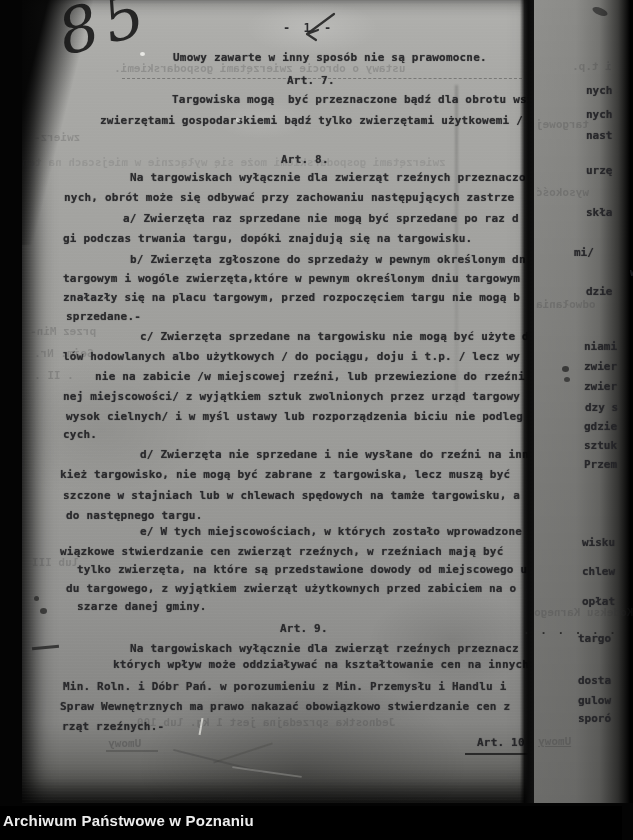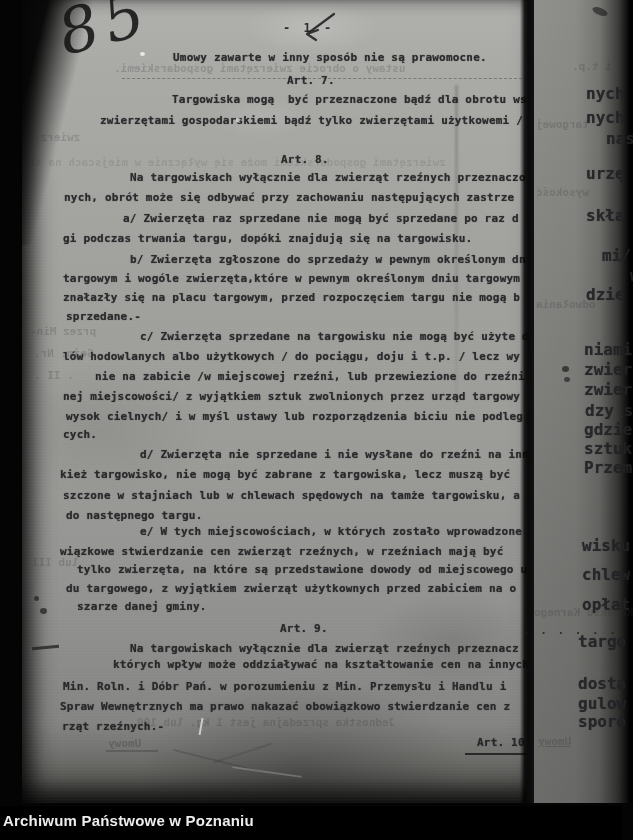--- a/index.html
+++ b/index.html
@@ -40,21 +40,21 @@
   .crease{position:absolute;left:433px;top:85px;width:3px;height:320px;filter:blur(1px);
       background:linear-gradient(180deg,rgba(0,0,0,.17),rgba(0,0,0,.03));}
   
   .gutter{position:absolute;left:520px;top:0;width:16px;height:803px;
     background:linear-gradient(90deg,rgba(0,0,0,0) 0%,rgba(0,0,0,.8) 28%,#0a0a0a 52%,
                rgba(15,15,15,.92) 72%,rgba(70,70,68,.25) 100%);}
   .strip{position:absolute;left:534px;top:0;width:99px;height:803px;overflow:hidden;
     background:linear-gradient(90deg,#90908d 0%,#8b8b88 42%,#757572 66%,#3d3d3b 85%,#000 97%),
                linear-gradient(180deg,rgba(255,255,255,.06),rgba(0,0,0,.25));
     background-blend-mode:multiply;}
-  .frag{position:absolute;white-space:pre;font-weight:bold;font-size:16px;color:#222226;
+  .frag{position:absolute;white-space:pre;font-weight:bold;font-size:11px;color:#222226;
       opacity:.92;text-shadow:0 0 1px rgba(28,28,30,.7);}
   .dots{position:absolute;left:523px;top:624px;font-weight:bold;font-size:11px;
       color:#1c1c1c;opacity:.8;letter-spacing:2px;z-index:6;}
   
   .footer{position:absolute;left:0;top:806px;width:622px;height:34px;background:#000;}
   .caption{position:absolute;left:3px;top:6px;font-family:"Liberation Sans",sans-serif;
       font-weight:bold;font-size:15px;color:#ededed;letter-spacing:.2px;}
 </style>
 </head>
 <body>
@@ -141,24 +141,24 @@
 
     <div class="bl" style="left:38px;top:60px;">i t.p.</div>
     <div class="bl" style="left:2px;top:118px;">targowej</div>
     <div class="bl" style="left:2px;top:186px;">wysokość</div>
     <div class="bl" style="left:2px;top:298px;">odwołania</div>
     <div class="bl" style="left:0;top:606px;">w Kodeksu Karnego</div>
     <div class="bl" style="left:4px;top:735px;opacity:.24;text-decoration:underline;">Umowy</div>
 
     <div class="frag" style="left:52px;top:84px;">nych</div>
     <div class="frag" style="left:52px;top:108px;">nych</div>
-    <div class="frag" style="left:52px;top:129px;margin-left:20px;">nast</div>
+    <div class="frag" style="left:52px;top:129px;">nast</div>
     <div class="frag" style="left:52px;top:164px;">urzę</div>
     <div class="frag" style="left:52px;top:206px;">skła</div>
-    <div class="frag" style="left:68px;top:246px;text-align:right;">mi/</div>
+    <div class="frag" style="left:40px;top:246px;text-align:right;">mi/</div>
     <div class="frag" style="left:52px;top:266px;margin-left:44px;">władz</div>
     <div class="frag" style="left:52px;top:285px;">dzie</div>
     <div class="frag" style="left:50px;top:340px;">niami</div>
     <div class="frag" style="left:50px;top:360px;">zwier</div>
     <div class="frag" style="left:50px;top:380px;">zwier</div>
     <div class="frag" style="left:51px;top:401px;">dzy s</div>
     <div class="frag" style="left:50px;top:420px;">gdzie</div>
     <div class="frag" style="left:50px;top:439px;">sztuk</div>
     <div class="frag" style="left:50px;top:458px;">Przem</div>
     <div class="frag" style="left:48px;top:536px;">wisku</div>

